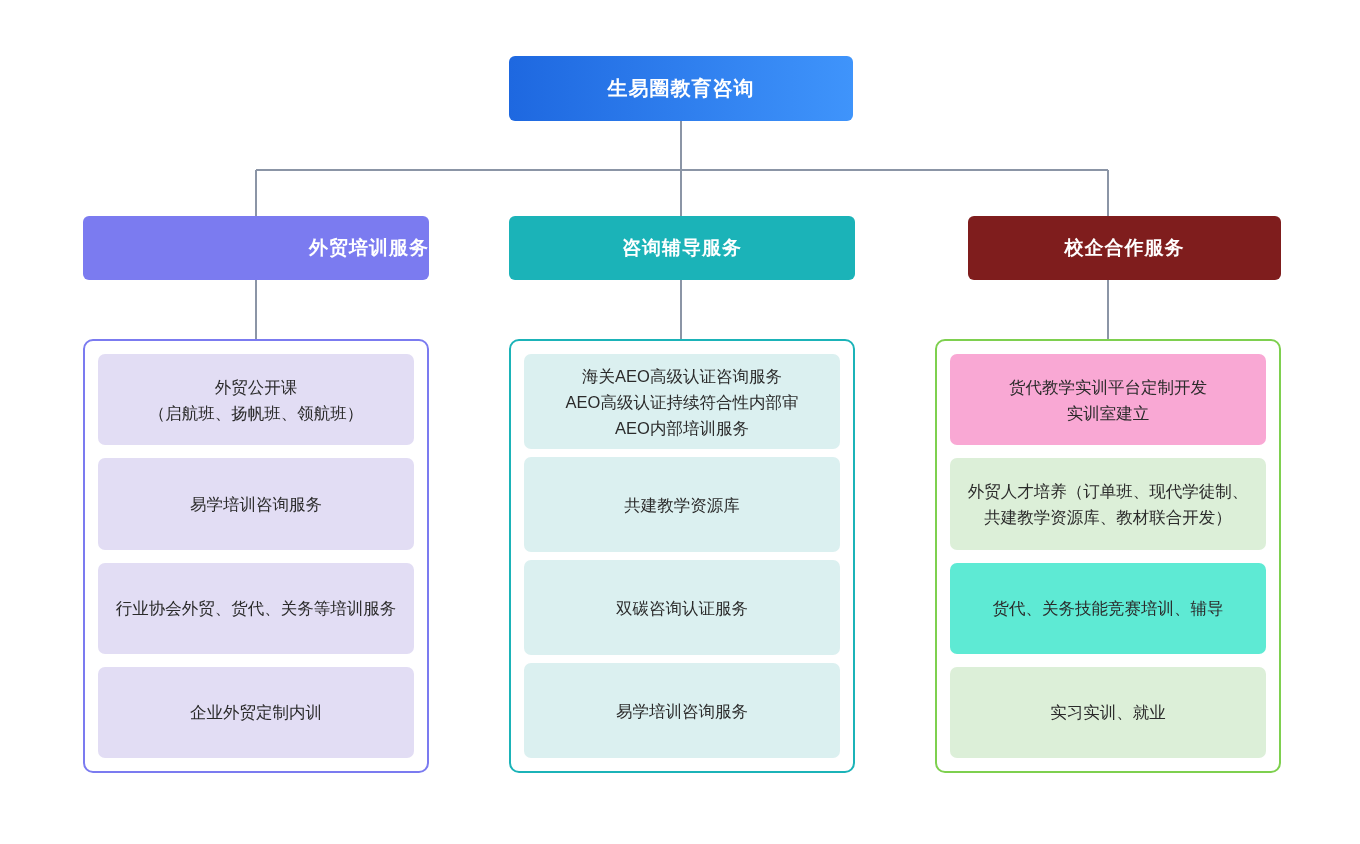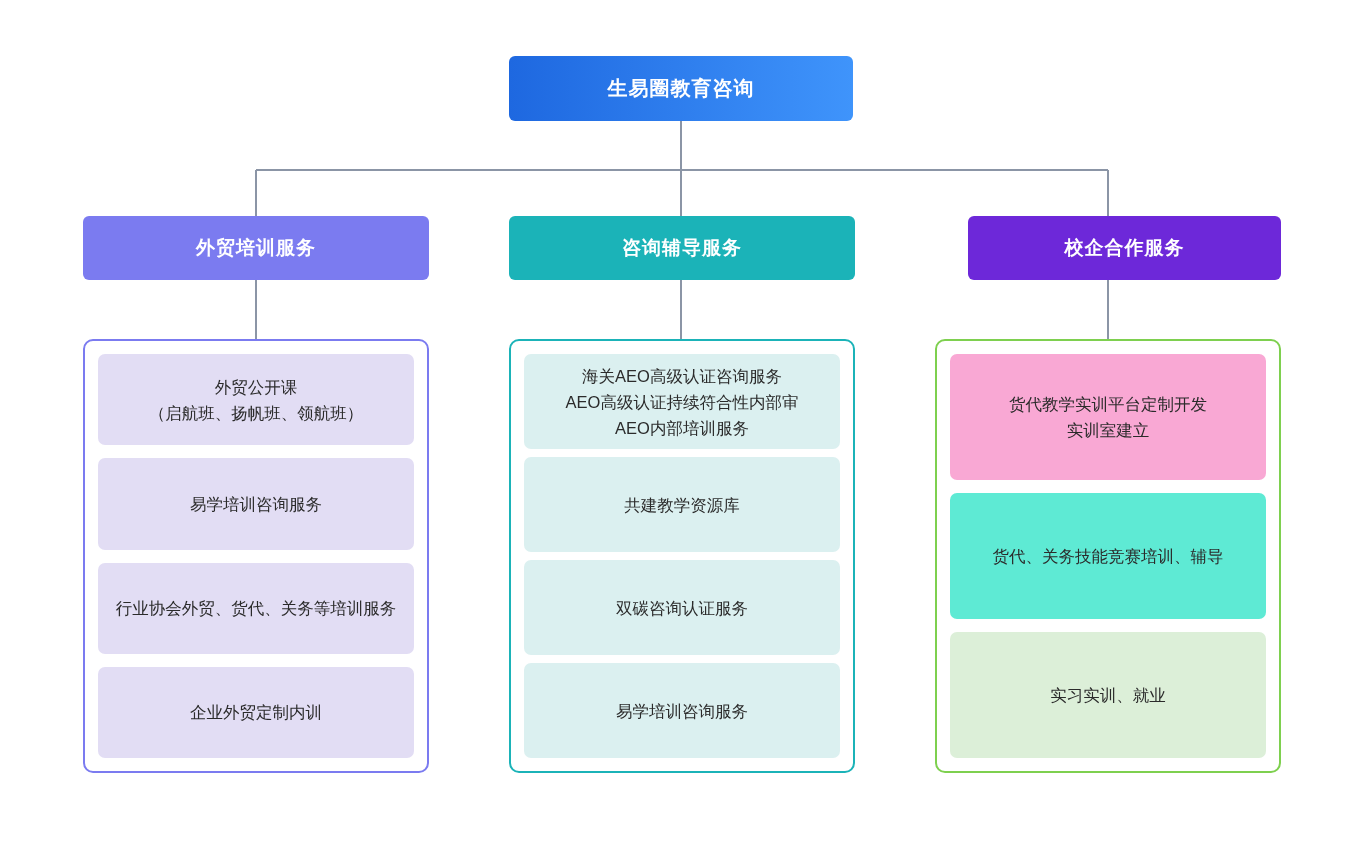--- a/index.html
+++ b/index.html
@@ -97,21 +97,21 @@
     text-align: center;
     font-size: 16.5px;
     line-height: 26px;
     color: #2b2b2b;
     padding: 4px 10px;
     box-sizing: border-box;
     white-space: pre-line;
   }
 
   
-  .theme-purple .branch-header { background: #7b7bf0; }
+  .theme-purple .branch-header { background: #7b7bf0; justify-content: flex-end; }
   .theme-purple .branch-body   { border-color: #7b7bf0; }
   .theme-purple .leaf-card     { background: #e2ddf4; }
 
   .theme-teal .branch-header   { background: #1bb3b8; }
   .theme-teal .branch-body     { border-color: #1bb3b8; }
   .theme-teal .leaf-card       { background: #dbf0f0; }
 
   .theme-green .branch-header  { background: #7ed04f; }
   .theme-green .branch-body    { border-color: #7ed04f; }
   .theme-green .leaf-card      { background: #dcefd8; }
@@ -179,28 +179,31 @@
       <div class="leaf-card" style="background: rgb(219, 240, 240);">
         <span>双碳咨询认证服务</span>
       </div>
       <div class="leaf-card" style="background: rgb(219, 240, 240);">
         <span>易学培训咨询服务</span>
       </div>
     </div>
   </div>
 
   <div class="branch branch-right theme-green">
-    <div class="branch-header" style="background: #6d28d9; margin-left: 33px;">
+    <div class="branch-header" style="background: #7f1d1d; margin-left: 33px;">
       <span>校企合作服务</span>
     </div>
     <div class="branch-body" style="border-color: rgb(126, 208, 79);">
       <div class="leaf-card" style="background: #f9a8d4;">
         <span>货代教学实训平台定制开发
 实训室建立</span>
       </div>
+      <div class="leaf-card" style="background: rgb(220, 239, 216);">
+        <span>外贸人才培养（订单班、现代学徒制、共建教学资源库、教材联合开发）</span>
+      </div>
       <div class="leaf-card" style="background: #5eead4;">
         <span>货代、关务技能竞赛培训、辅导</span>
       </div>
       <div class="leaf-card" style="background: rgb(220, 239, 216);">
         <span>实习实训、就业</span>
       </div>
     </div>
   </div>
 
 </div>

